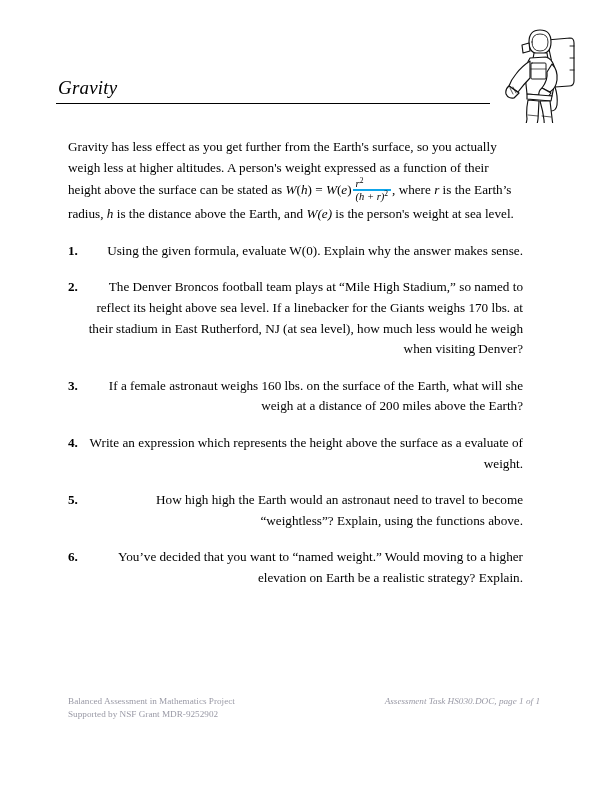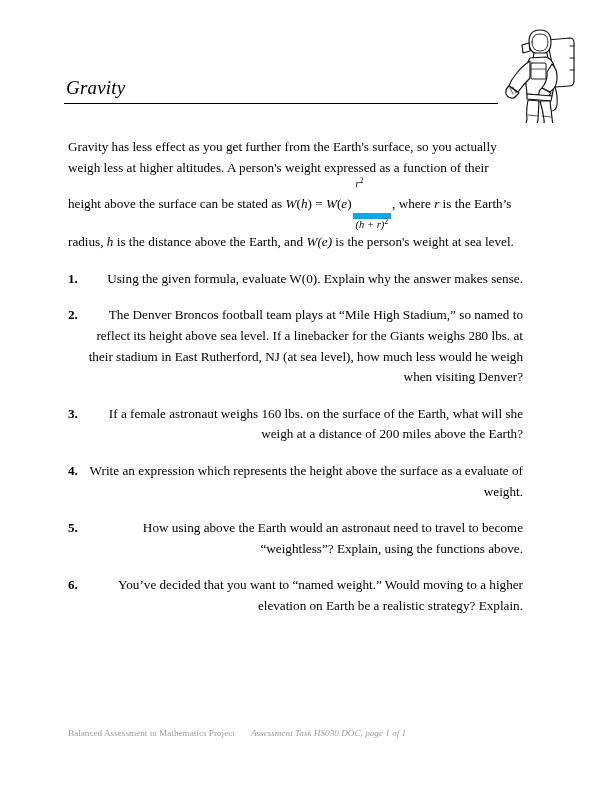--- a/index.html
+++ b/index.html
@@ -21,21 +21,21 @@
     position: absolute;
     left: 500px;
     top: 18px;
     width: 92px;
     height: 105px;
   }
 
   
   #doc-header {
     position: absolute;
-    left: 64px;
+    left: 56px;
     top: 78px;
     width: 434px;
   }
   #page-title {
     font-style: italic;
     font-size: 19px;
     font-weight: normal;
     letter-spacing: 0.2px;
     margin: 0;
     padding: 0 0 4px 2px;
@@ -76,23 +76,22 @@
     margin: 0 1px;
     position: relative;
     top: -1px;
   }
   .frac .num {
     display: block;
     padding: 0 3px 0px 3px;
   }
   .frac .den {
     display: block;
-    border-top: 6px solid #0ea5e9;
+    border-top: 2px solid #0ea5e9;
     padding: 0px 3px 0 3px;
-    margin-top: 24px;
   }
   .frac sup {
     font-size: 7.5px;
     vertical-align: super;
     line-height: 0;
   }
 
   
   #question-list {
     margin: 0;
@@ -115,23 +114,24 @@
   }
   .question-text {
     display: block;
     text-align: right;
   }
 
   
   #doc-footer {
     position: absolute;
     left: 68px;
-    top: 727px;
+    top: 695px;
     width: 472px;
     display: flex;
+    justify-content: space-between;
     align-items: flex-start;
     color: #9a9aa6;
     font-size: 9.2px;
     line-height: 1.42;
     gap: 16px;
   }
   #footer-left {
     text-align: left;
   }
   #footer-right {
@@ -201,41 +201,42 @@
 
   <p id="intro-paragraph"><span>Gravity has less effect as you get further from the Earth's surface, so you actually weigh less at higher altitudes. A person's weight expressed as a function of their height above the surface can be stated as </span><span class="mvar">W</span>(<span class="mvar">h</span>)&nbsp;<span>=</span>&nbsp;<span class="mvar">W</span>(<span class="mvar">e</span>)<span class="frac"><span class="num"><span class="mvar">r</span><sup>2</sup></span><span class="den"><span class="mvar">(h + r)</span><sup>2</sup></span></span><span>, where </span><span class="mvar">r</span><span> is the Earth’s radius, </span><span class="mvar">h</span><span> is the distance above the Earth, and </span><span class="mvar">W(e)</span><span> is the person's weight at sea level.</span></p>
 
   <ol id="question-list">
     <li class="question-item">
       <span class="question-number">1.</span>
       <span class="question-text">Using the given formula, evaluate W(0). Explain why the answer makes sense.</span>
     </li>
     <li class="question-item">
       <span class="question-number">2.</span>
-      <span class="question-text">The Denver Broncos football team plays at “Mile High Stadium,” so named to reflect its height above sea level. If a linebacker for the Giants weighs 280 lbs. at their stadium in East Rutherford, NJ (at sea level), how much less would he weigh when visiting Denver?</span>
+      <span class="question-text">The Denver Broncos football team plays at “Mile High Stadium,” so named to reflect its height above sea level. If a linebacker for the Giants weighs 170 lbs. at their stadium in East Rutherford, NJ (at sea level), how much less would he weigh when visiting Denver?</span>
     </li>
     <li class="question-item">
       <span class="question-number">3.</span>
       <span class="question-text">If a female astronaut weighs 160 lbs. on the surface of the Earth, what will she weigh at a distance of 200 miles above the Earth?</span>
     </li>
     <li class="question-item">
       <span class="question-number">4.</span>
       <span class="question-text">Write an expression which represents the height above the surface as a evaluate of weight.</span>
     </li>
     <li class="question-item">
       <span class="question-number">5.</span>
-      <span class="question-text">How using above the Earth would an astronaut need to travel to become “weightless”? Explain, using the functions above.</span>
+      <span class="question-text">How high high the Earth would an astronaut need to travel to become “weightless”? Explain, using the functions above.</span>
     </li>
     <li class="question-item">
       <span class="question-number">6.</span>
       <span class="question-text">You’ve decided that you want to “named weight.” Would moving to a higher elevation on Earth be a realistic strategy? Explain.</span>
     </li>
   </ol>
 </div>
 
 <div id="doc-footer">
   <div id="footer-left">
     <span class="footer-line">Balanced Assessment in Mathematics Project</span>
+    <span class="footer-line">Supported by NSF Grant MDR-9252902</span>
   </div>
   <div id="footer-right">
     <span class="footer-line">Assessment Task HS030.DOC, page 1 of 1</span>
   </div>
 </div>
 
 </body></html>

